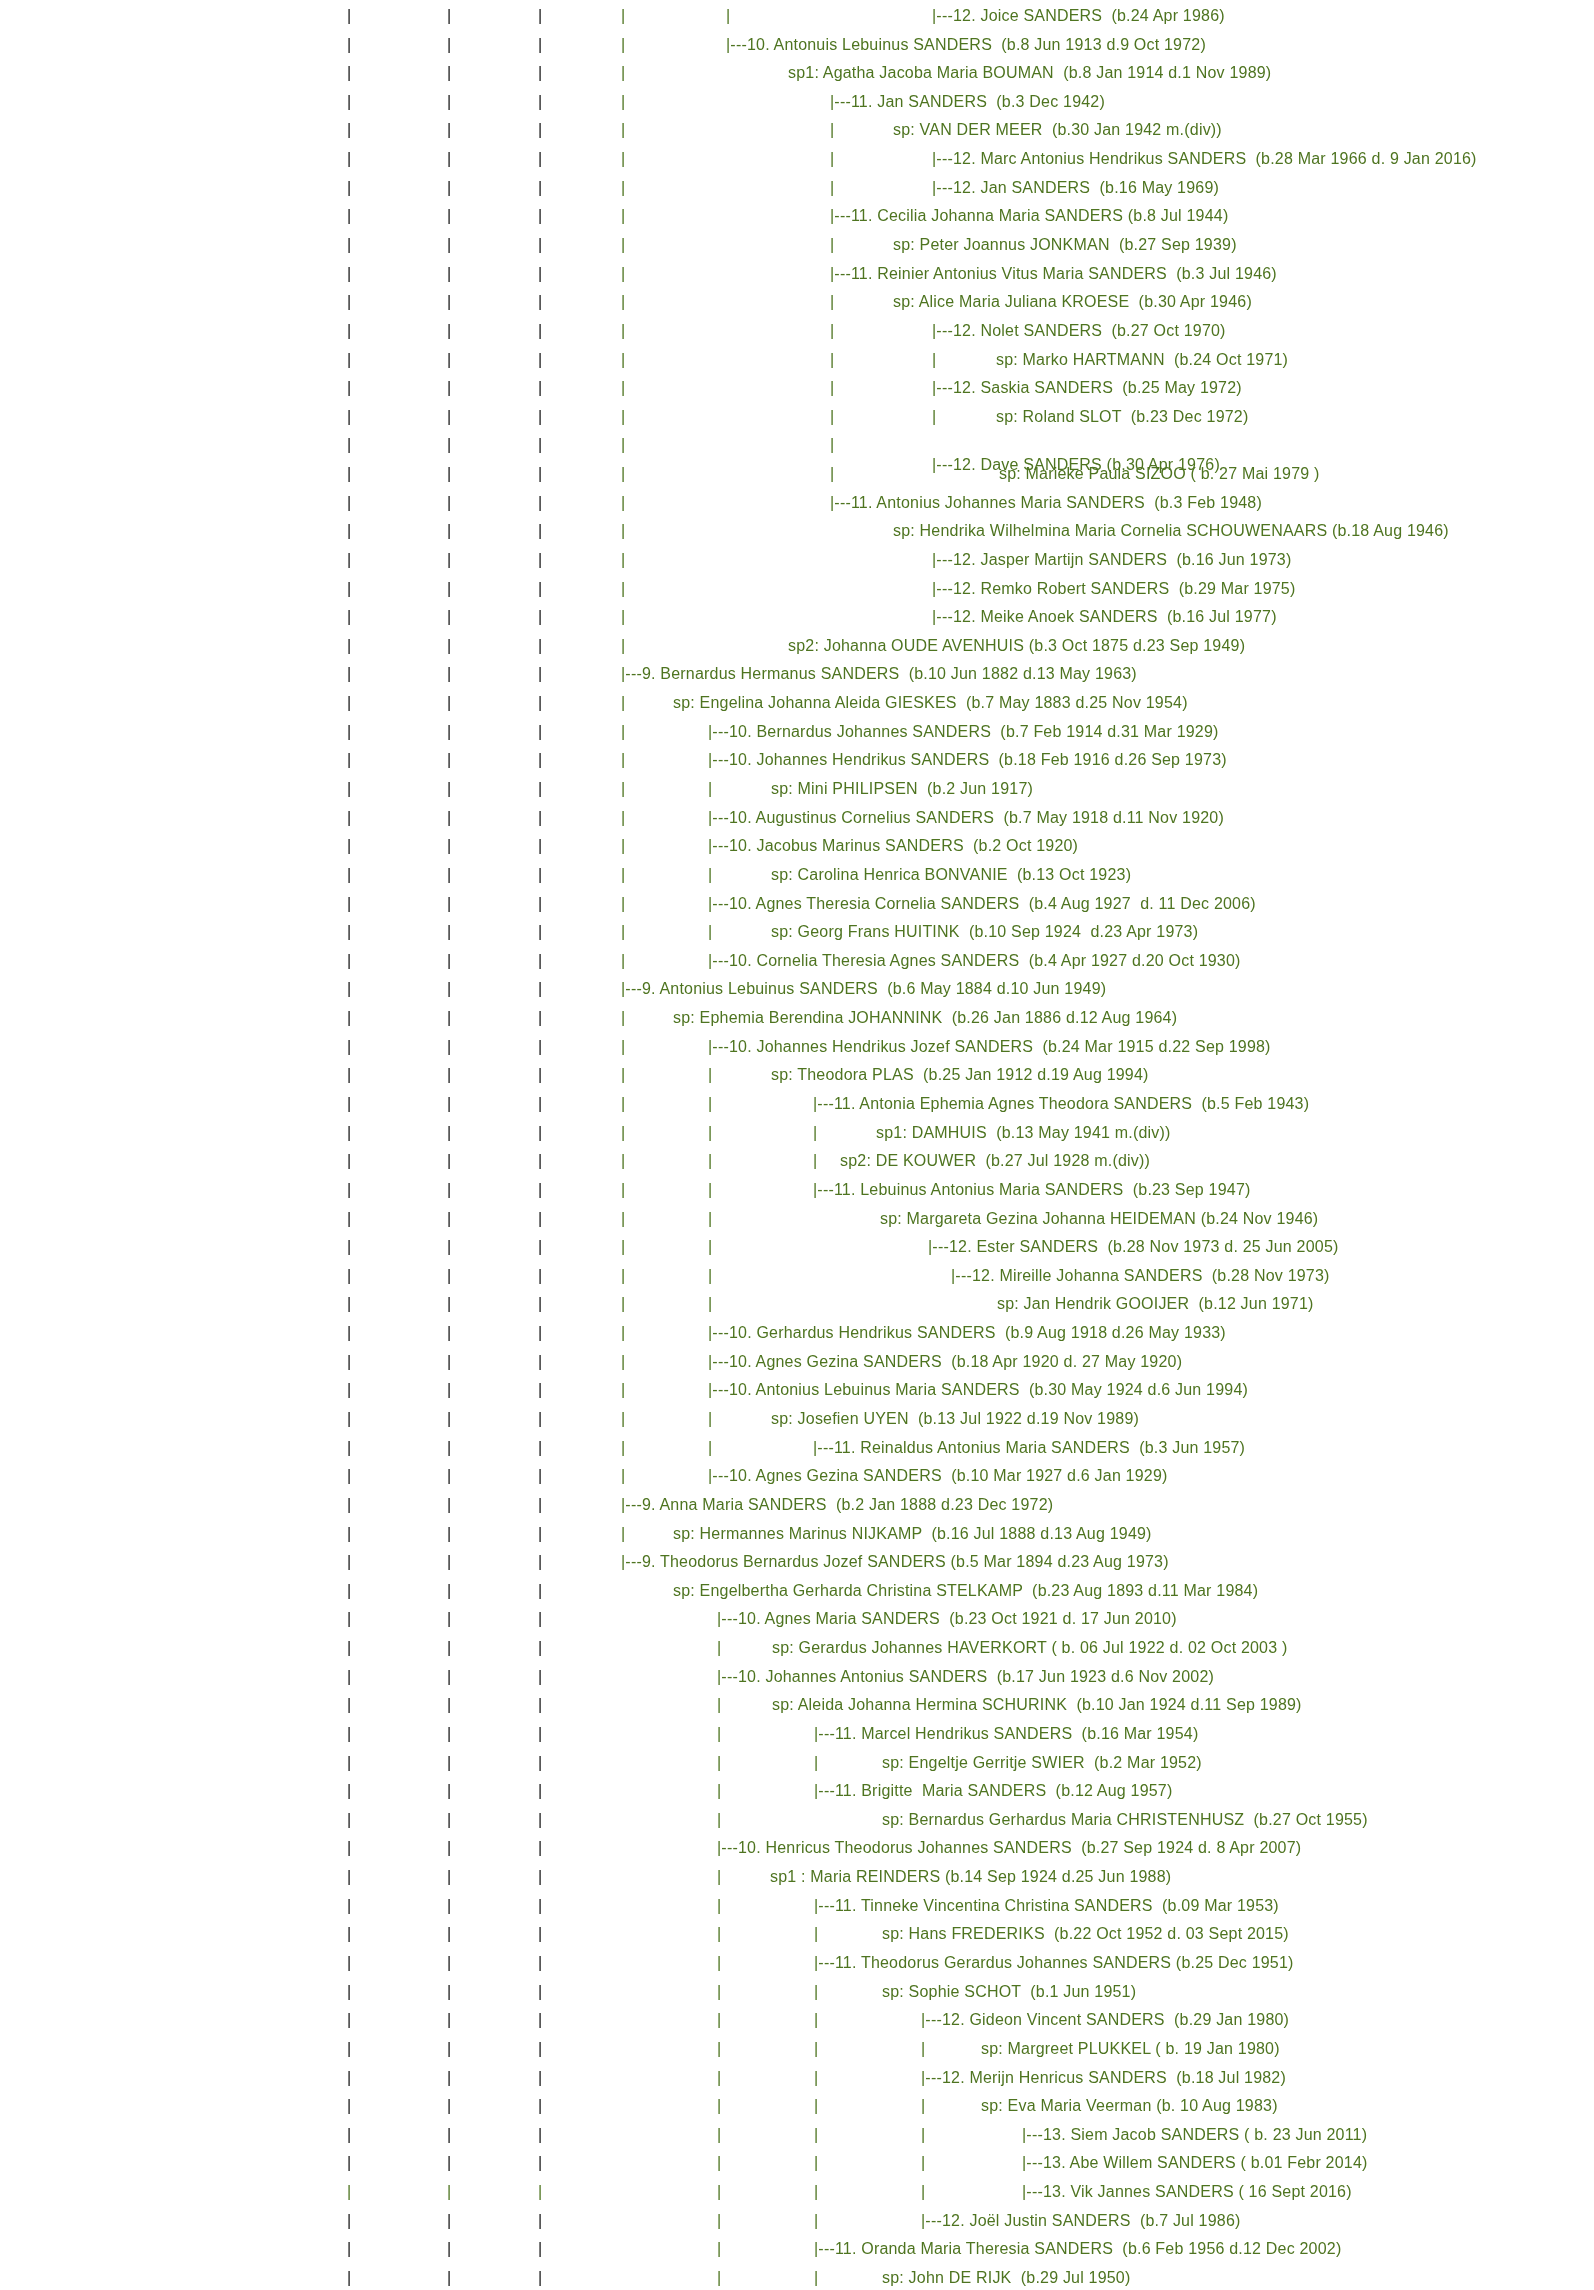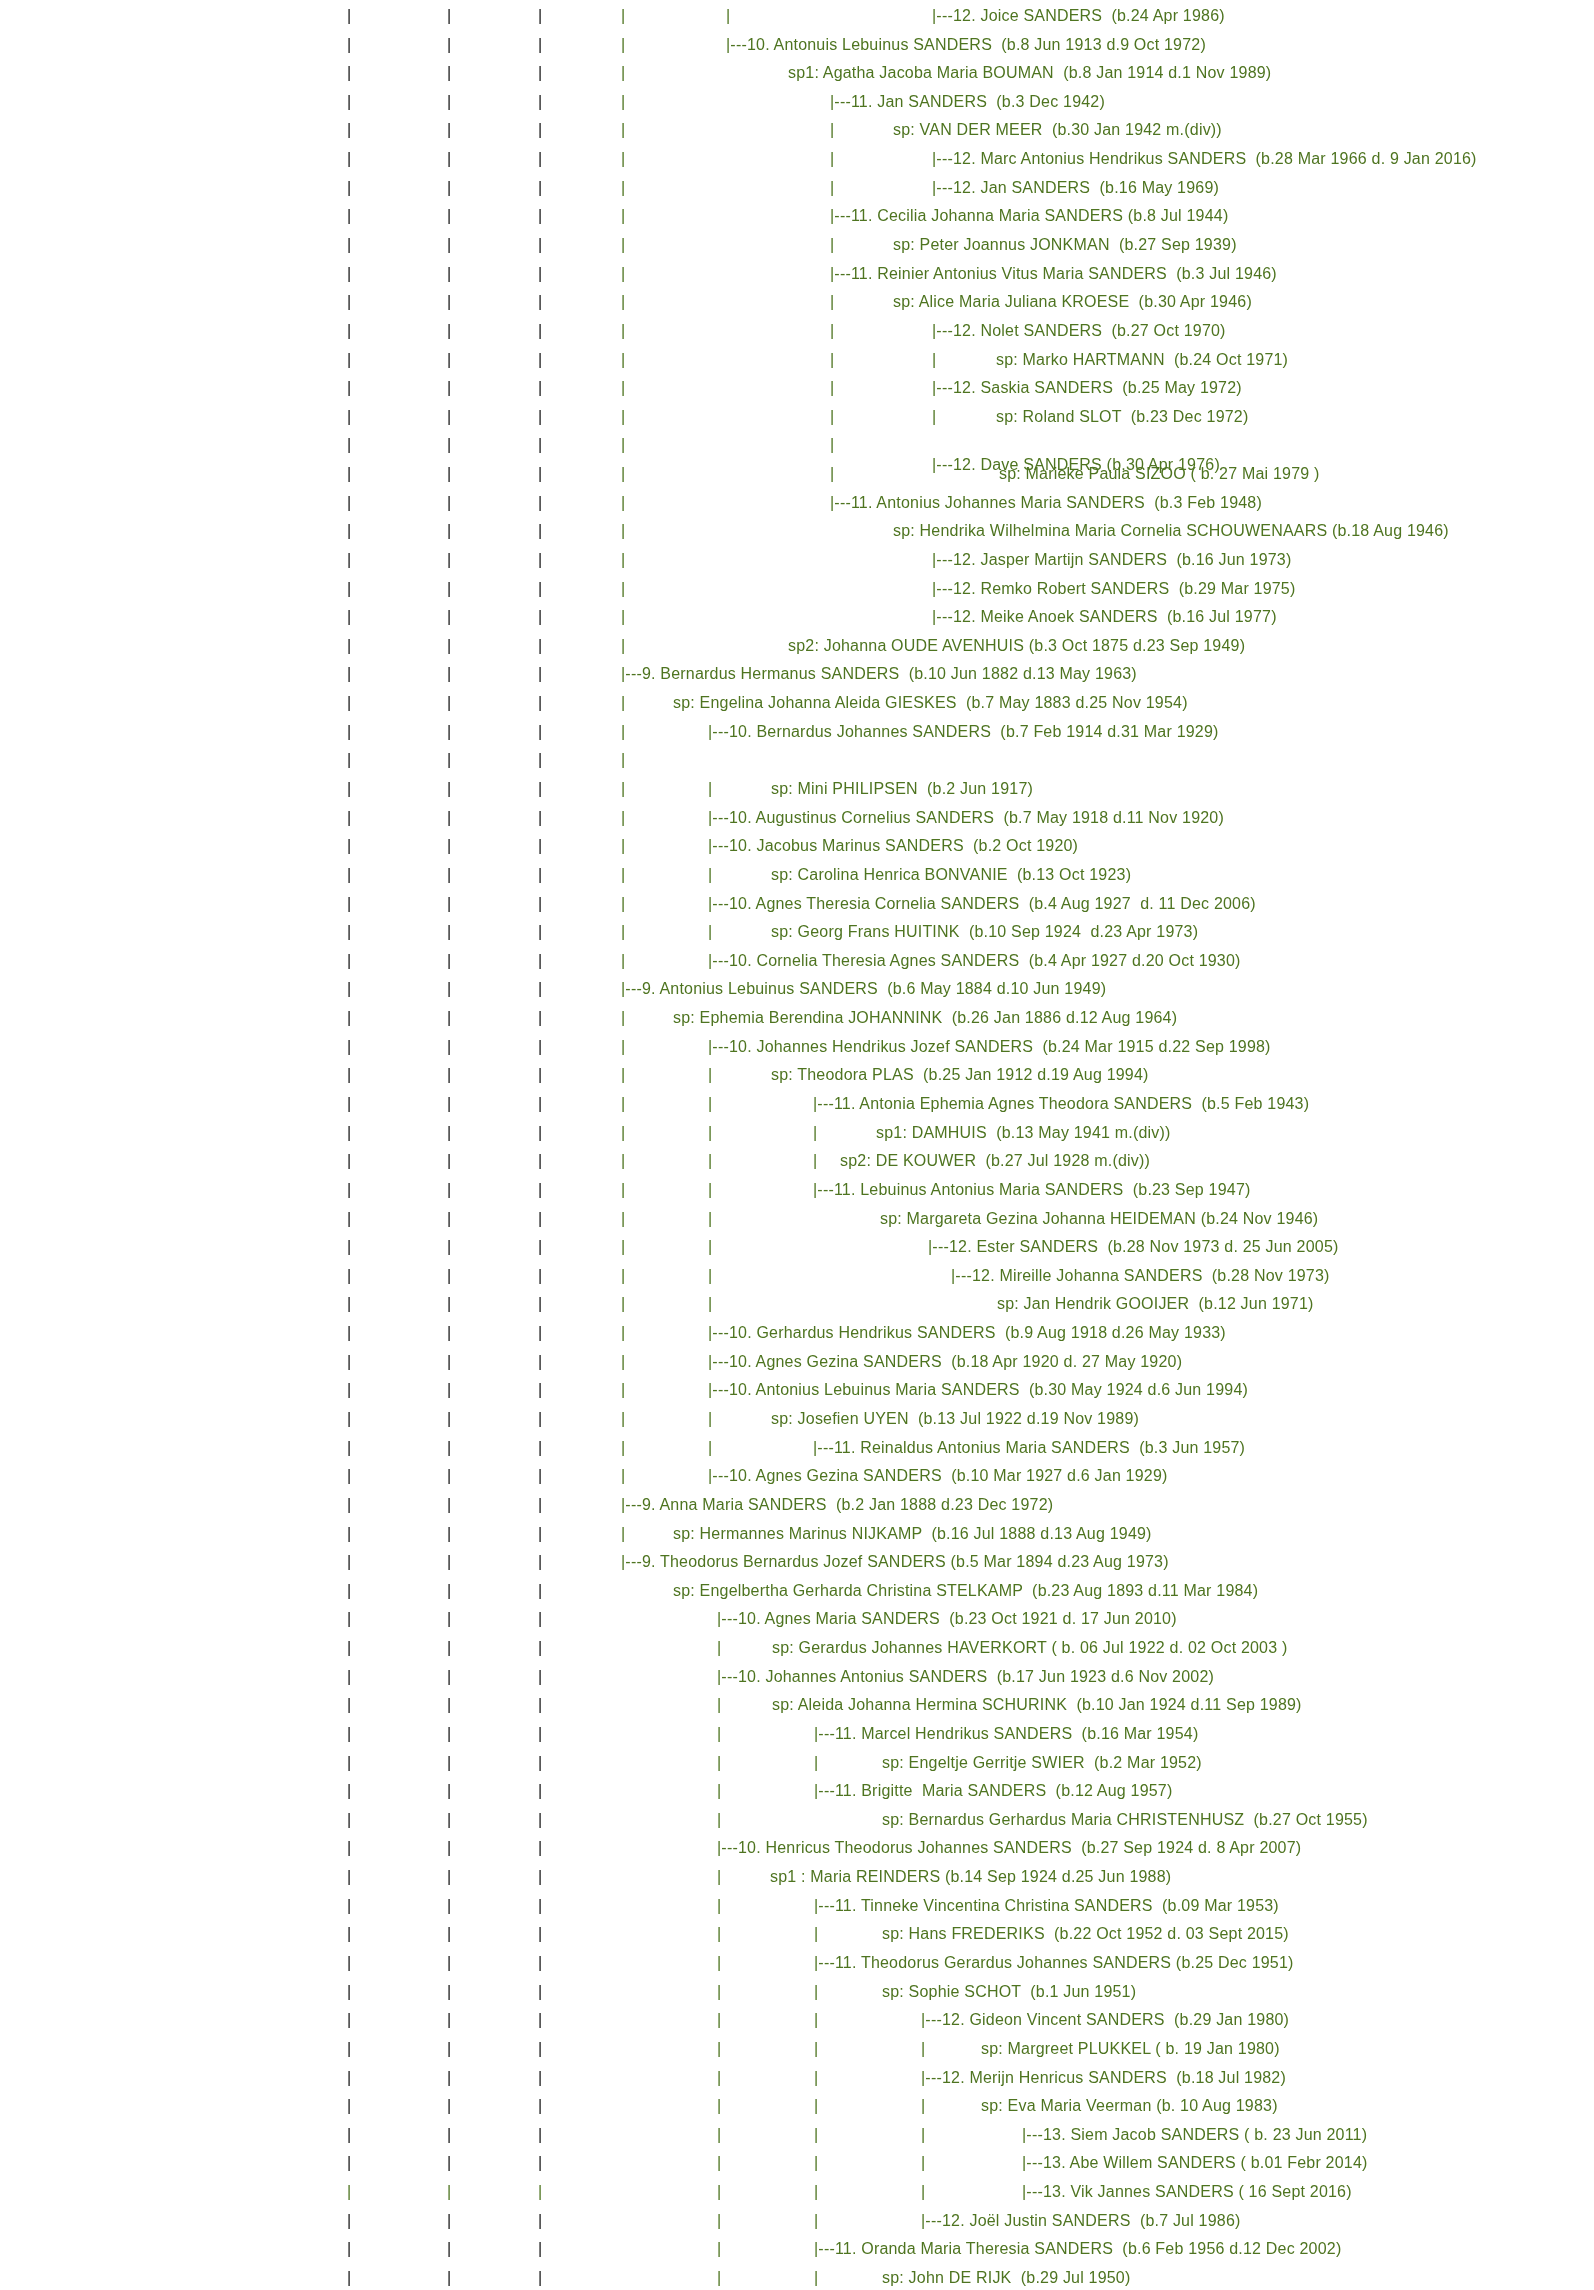--- a/index.html
+++ b/index.html
@@ -217,20 +217,21 @@
       <span class="pipe" style="left: 447px; color: rgb(22, 22, 22);">|</span>
       <span class="pipe" style="left: 538px; color: rgb(22, 22, 22);">|</span>
       <span class="pipe" style="left: 621px; color: rgb(78, 116, 32);">|</span>
       <span style="left: 708px;">|---10. Bernardus Johannes SANDERS  (b.7 Feb 1914 d.31 Mar 1929)</span>
     </div>
     <div class="tree-line" style="top: 745px;">
       <span class="pipe" style="left: 347px; color: rgb(22, 22, 22);">|</span>
       <span class="pipe" style="left: 447px; color: rgb(22, 22, 22);">|</span>
       <span class="pipe" style="left: 538px; color: rgb(22, 22, 22);">|</span>
       <span class="pipe" style="left: 621px; color: rgb(78, 116, 32);">|</span>
+      <span style="left: 708px;">|---10. Johannes Hendrikus SANDERS  (b.18 Feb 1916 d.26 Sep 1973)</span>
     </div>
     <div class="tree-line" style="top: 774px;">
       <span class="pipe" style="left: 347px; color: rgb(22, 22, 22);">|</span>
       <span class="pipe" style="left: 447px; color: rgb(22, 22, 22);">|</span>
       <span class="pipe" style="left: 538px; color: rgb(22, 22, 22);">|</span>
       <span class="pipe" style="left: 621px; color: rgb(78, 116, 32);">|</span>
       <span class="pipe" style="left: 708px; color: rgb(78, 116, 32);">|</span>
       <span style="left: 771px;">sp: Mini PHILIPSEN  (b.2 Jun 1917)</span>
     </div>
     <div class="tree-line" style="top: 803px;">

